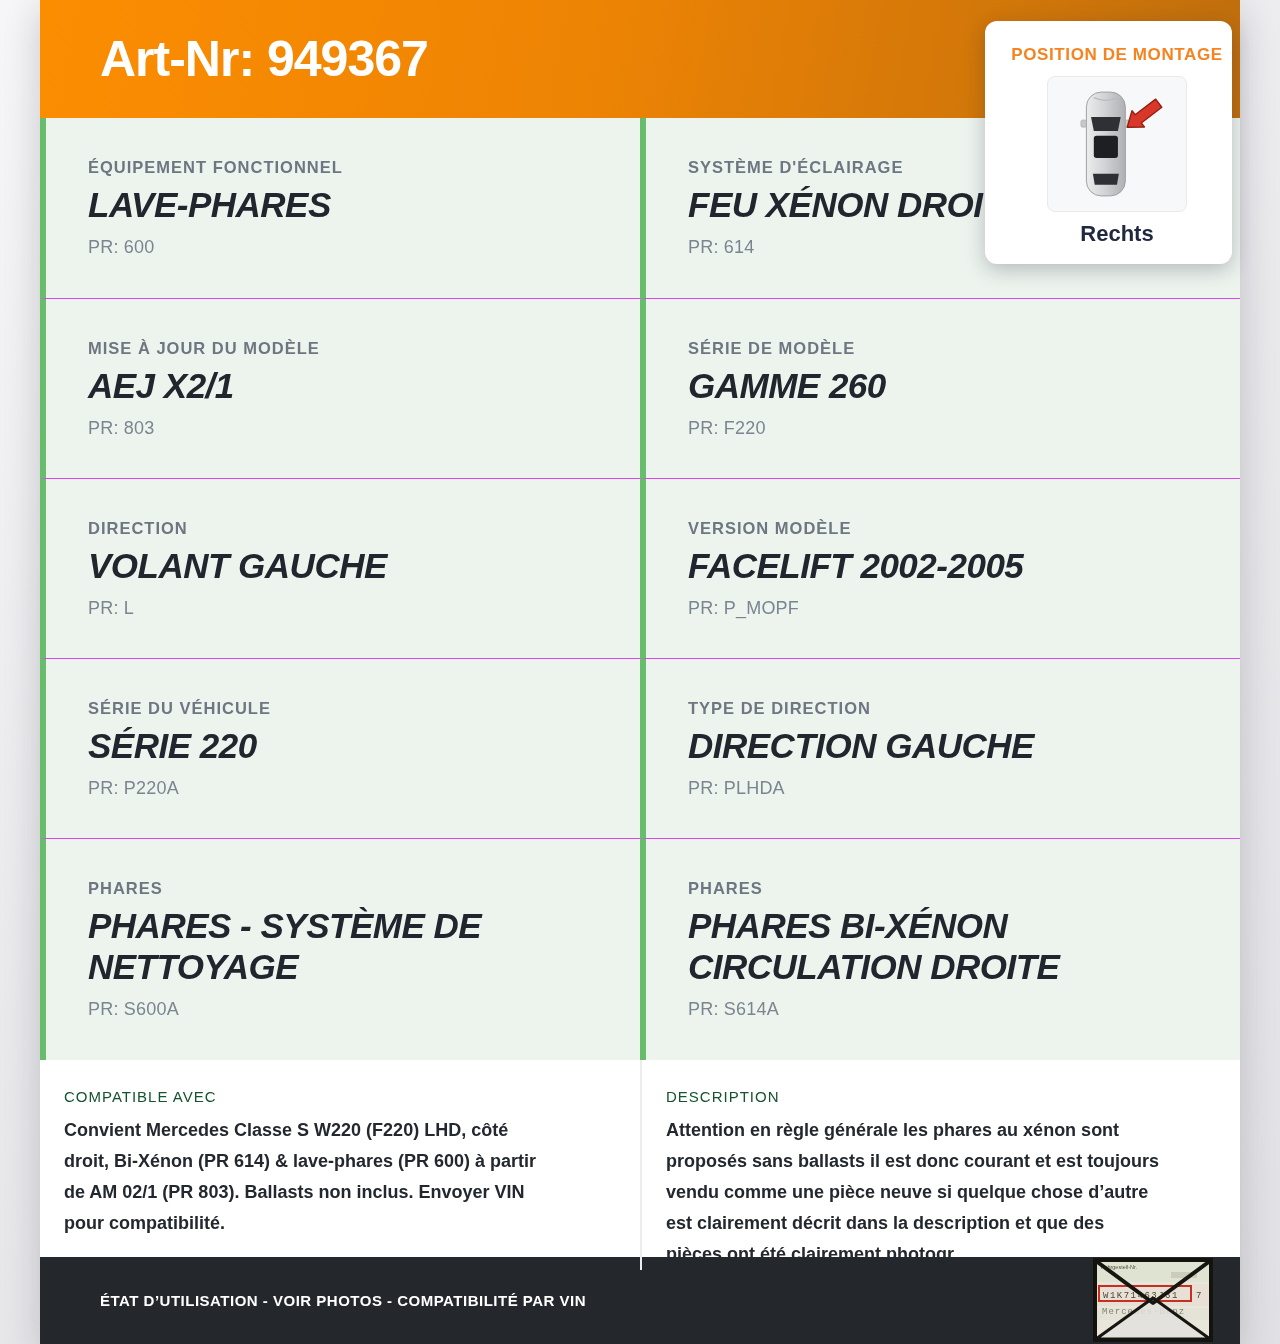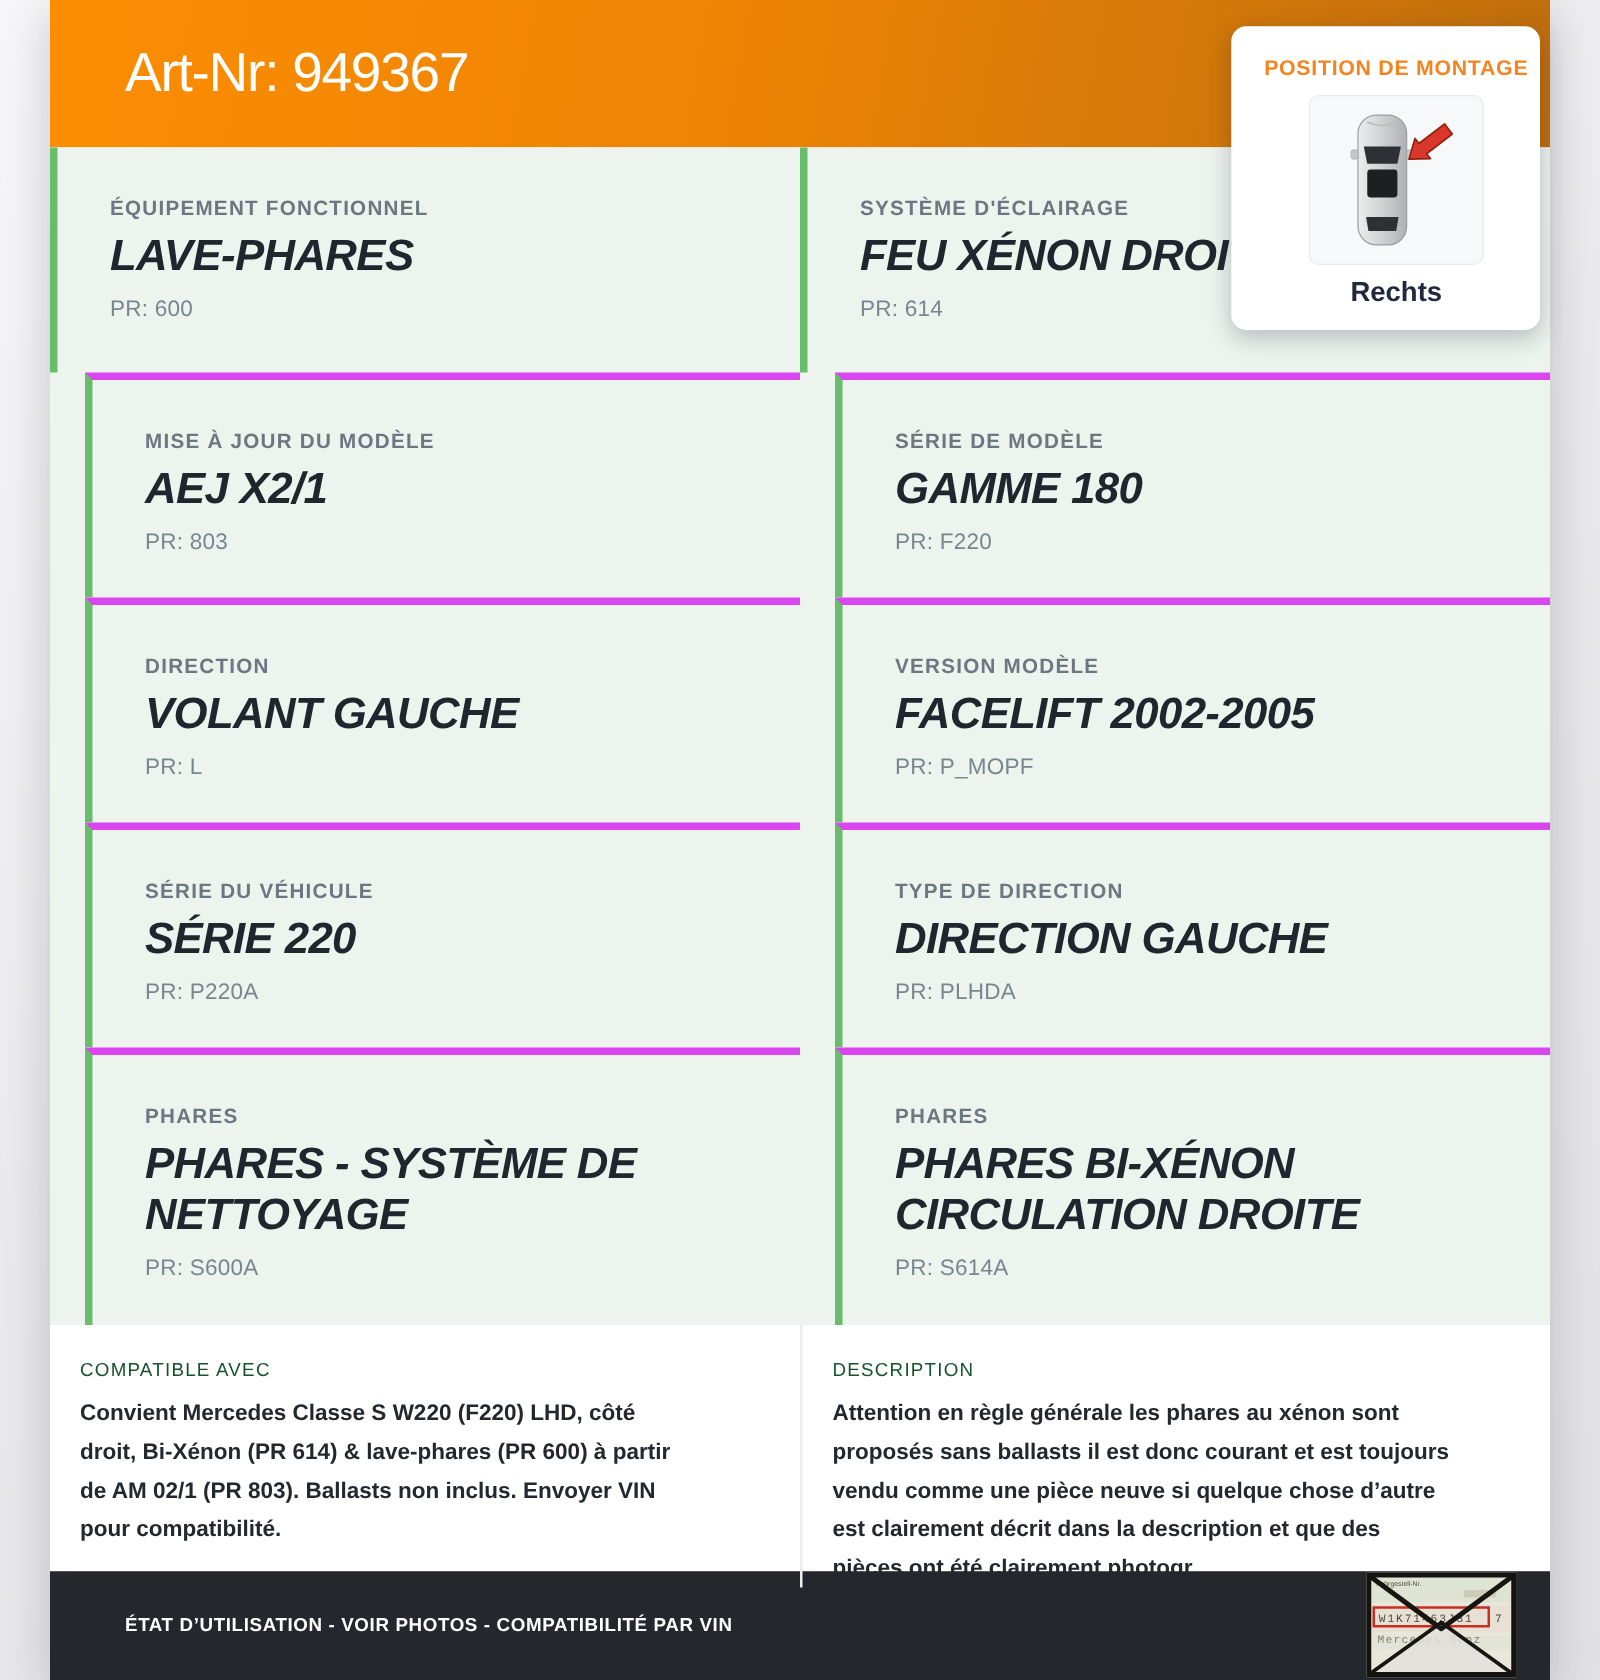--- a/index.html
+++ b/index.html
@@ -16,37 +16,37 @@
     box-shadow:0 10px 34px rgba(25,25,40,.2);
   }
   
   .hdr{
     height:118px;
     background:linear-gradient(100deg,#fb8d01 0%,#ee8404 45%,#bf6e0d 100%);
     display:flex;align-items:center;
   }
   .hdr h1{
     margin:0 0 0 60px;
-    font-size:44px;font-weight:normal;color:#ffffff;letter-spacing:-1px;
+    font-size:50px;font-weight:bold;color:#ffffff;letter-spacing:-1px;
   }
   
   .spec-grid{
     display:grid;
     grid-template-columns:600px 600px;
     grid-template-rows:180px 180px 180px 180px 222px;
     background:#edf4ee;
   }
   .spec-card{
     box-sizing:border-box;
     background:#edf4ee;
     border-left:6px solid #68bd6c;
     padding:40px 18px 0 42px;
     overflow:hidden;
   }
-  .spec-card.divided{border-top:6px solid #d946ef;margin-left:28px;}
+  .spec-card.divided{border-top:1px solid #d946ef;}
   .spec-label{
     font-size:16.5px;font-weight:bold;color:#6d7681;letter-spacing:1px;
   }
   .spec-title{
     font-size:35px;font-weight:bold;color:#21262e;letter-spacing:-.5px;
     line-height:41px;margin-top:7px;white-space:pre-line;font-style:italic;
   }
   .spec-pr{
     font-size:18px;color:#7b8590;margin-top:12px;letter-spacing:.2px;
   }
@@ -106,21 +106,21 @@
       <div class="spec-pr">PR: 614</div>
     </div>
 
     <div class="spec-card divided">
       <div class="spec-label">MISE À JOUR DU MODÈLE</div>
       <div class="spec-title">AEJ X2/1</div>
       <div class="spec-pr">PR: 803</div>
     </div>
     <div class="spec-card divided">
       <div class="spec-label">SÉRIE DE MODÈLE</div>
-      <div class="spec-title">GAMME 180</div>
+      <div class="spec-title">GAMME 260</div>
       <div class="spec-pr">PR: F220</div>
     </div>
 
     <div class="spec-card divided">
       <div class="spec-label">DIRECTION</div>
       <div class="spec-title">VOLANT GAUCHE</div>
       <div class="spec-pr">PR: L</div>
     </div>
     <div class="spec-card divided">
       <div class="spec-label">VERSION MODÈLE</div>

